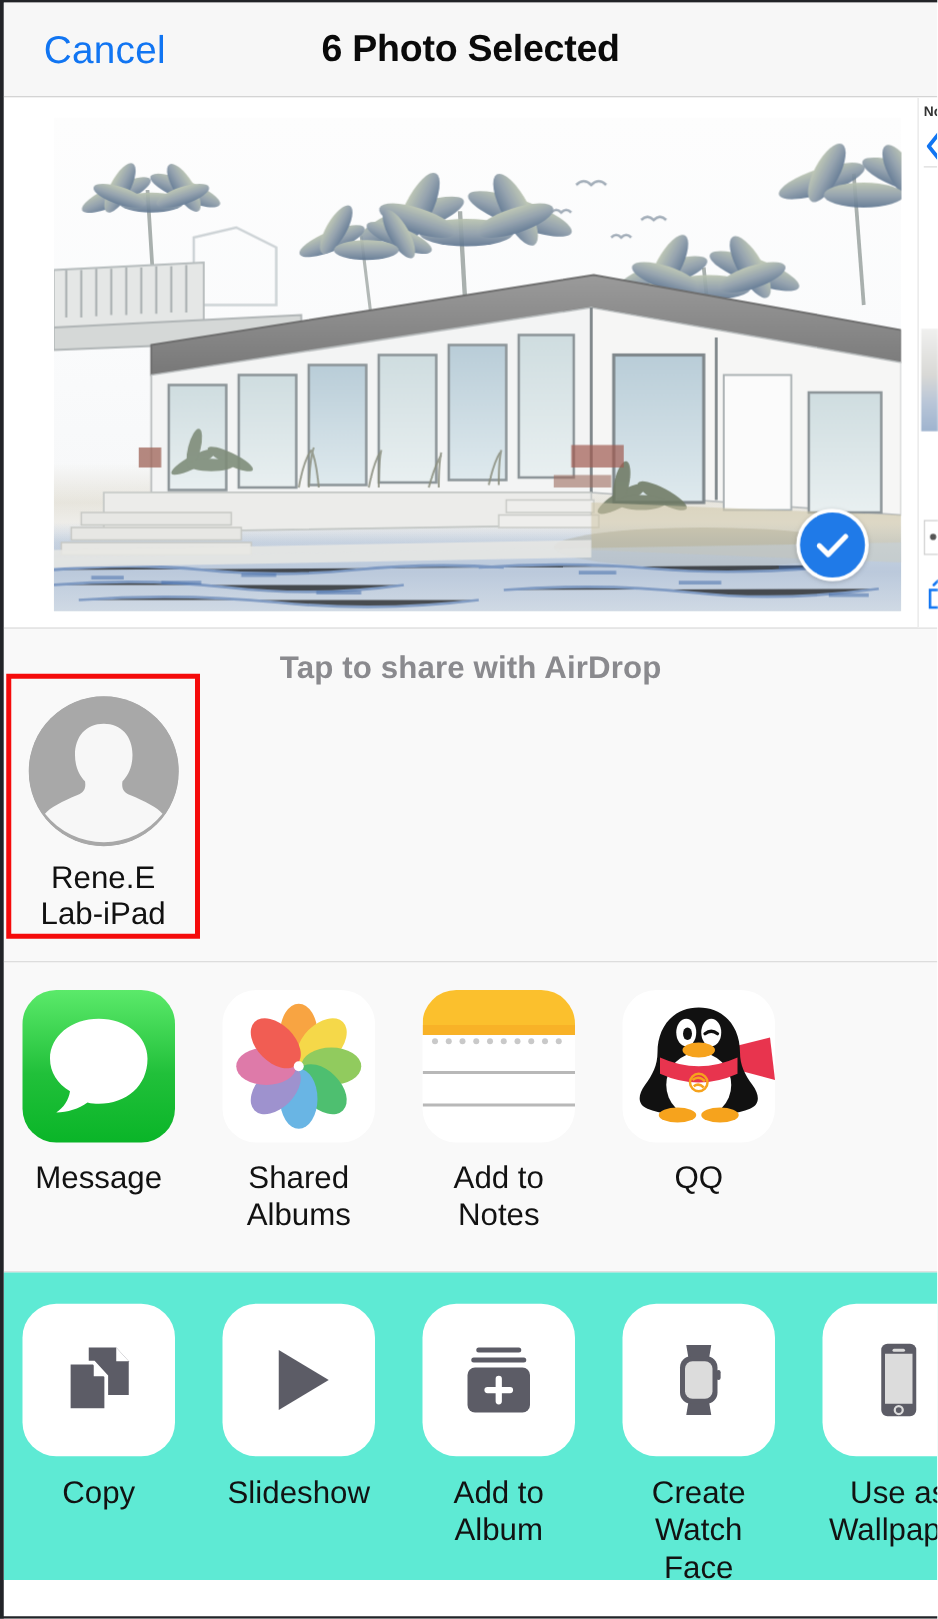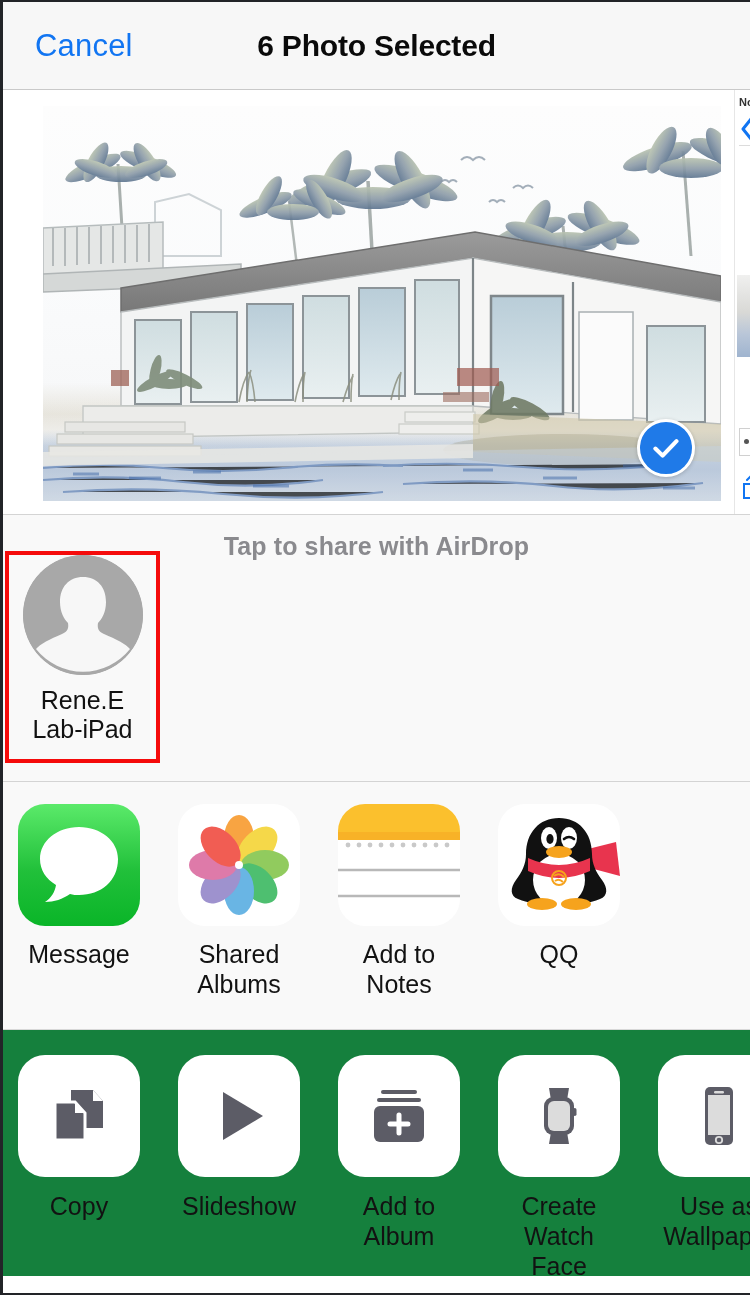--- a/index.html
+++ b/index.html
@@ -19,21 +19,21 @@
     background: #ffffff;
     border-left: 3px solid #222428;
     border-top: 2px solid #222428;
     border-bottom: 2px solid #222428;
     overflow: hidden;
   }
 
   
   .header {
     position: relative;
-    height: 88px;
+    height: 76px;
     background: #f7f7f7;
     border-bottom: 1px solid #c9c9c9;
   }
   .cancel-btn {
     position: absolute;
     left: 32px;
     top: 50%;
     transform: translateY(-50%);
     font-size: 31px;
     color: #1175f2;
@@ -157,20 +157,21 @@
     left: 2px;
     top: 36px;
     width: 155px;
     height: 212px;
     background: #f9f9f9;
     border: 4px solid #f50b0b;
     display: flex;
     flex-direction: column;
     align-items: center;
     justify-content: flex-start;
+    padding-top: 14px;
   }
   .avatar {
     width: 120px;
     height: 120px;
     border-radius: 50%;
     background: #aaaaaa;
     position: relative;
     overflow: hidden;
   }
   .avatar svg { width: 120px; height: 120px; display: block; }
@@ -223,21 +224,21 @@
 
   .ic-message { background: linear-gradient(to bottom, #5bea6a 0%, #21c03a 55%, #0ab528 100%); }
   .ic-mail    { background: linear-gradient(to bottom, #1d62e8 0%, #2a8cf2 55%, #29c3fb 100%); }
   .ic-white   { background: #ffffff; }
   .app-icon svg { position: absolute; inset: 0; width: 100%; height: 100%; }
 
   
   .action-row {
     position: relative;
     height: 246px;
-    background: #15803d;
+    background: #5eead4;
     padding-top: 25px;
   }
   .action-cell {
     width: 122px;
     flex: 0 0 122px;
     display: flex;
     flex-direction: column;
     align-items: center;
   }
   .action-icon {

